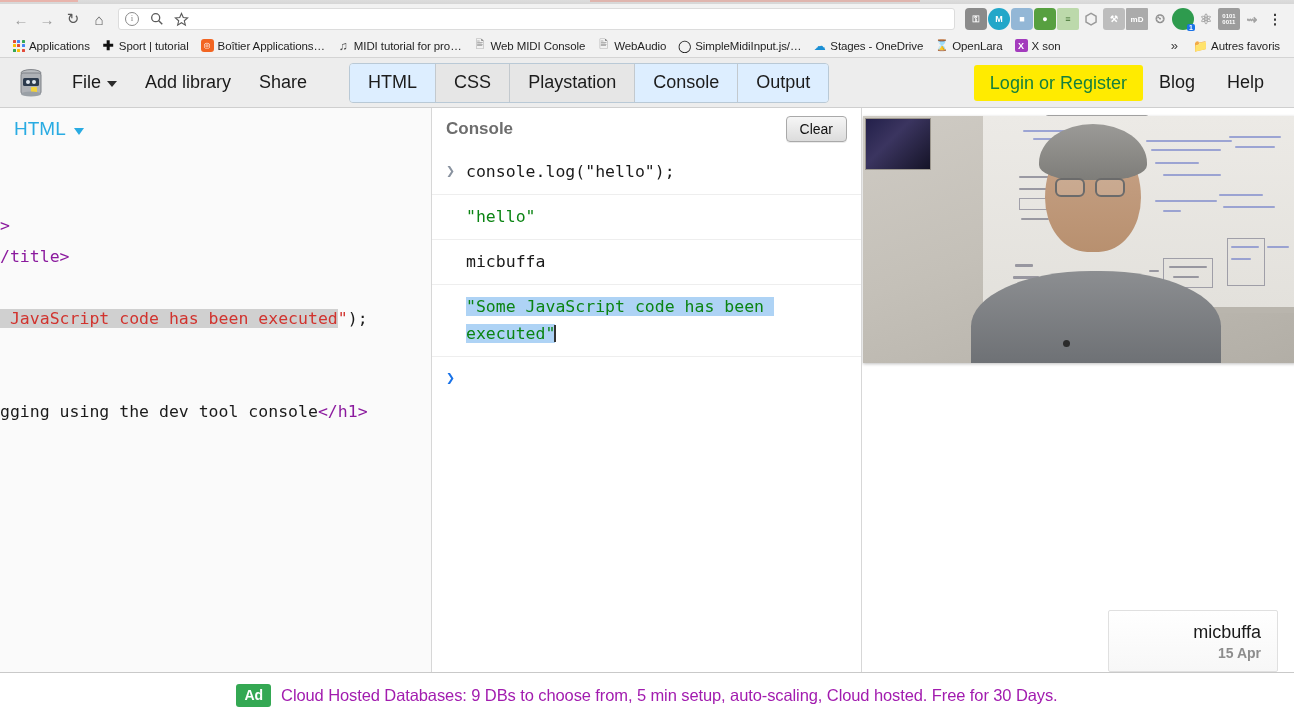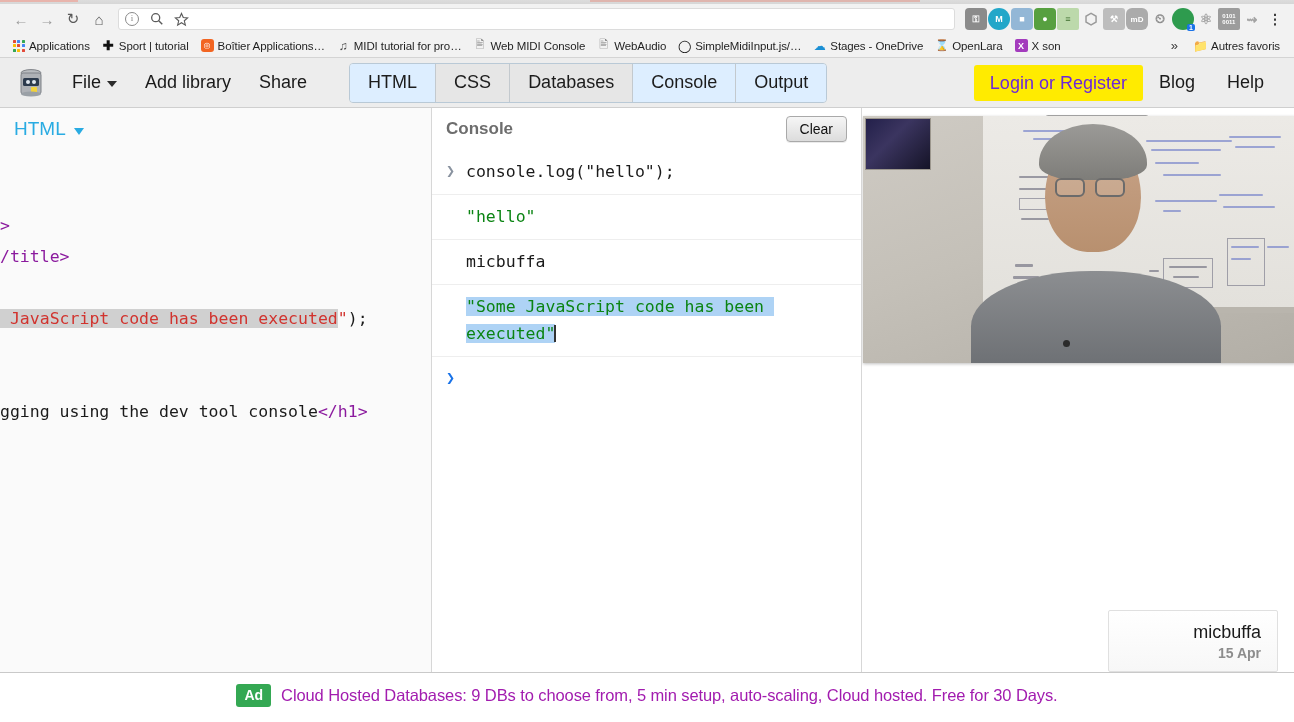--- a/index.html
+++ b/index.html
@@ -126,21 +126,21 @@
   .ptab {
     display: flex; align-items: center; justify-content: center;
     padding: 0 18px; font-size: 18px; color: #1c1c1c;
     border-right: 1px solid #c3c9ce; background: #e6e6e6;
   }
   .ptab:last-child { border-right: none; }
   .ptab.on { background: #ddeeff; }
 
   #toolbar-right { margin-left: auto; display: flex; align-items: center; flex: none; }
   #login-btn {
-    background: #ffeb00; color: #6d28d9; font-size: 18px;
+    background: #ffeb00; color: #15803d; font-size: 18px;
     padding: 9px 16px; border-radius: 3px; line-height: 1;
   }
   .tb-right-link { font-size: 18px; color: #1a1a1a; padding: 0 16px; }
 
   #panels { flex: 1; display: flex; min-height: 0; background: #fff; }
 
   
   #html-panel {
     width: 432px; flex: none;
     border-right: 1px solid #d7d7d7;
@@ -327,21 +327,21 @@
     </div>
 
     <div id="ext-icons">
       <div class="ext-ic" style="background:#8b8b8b;border-radius:4px;">⚿</div>
       <div class="ext-ic" style="background:#22a7c9;border-radius:50%;">M</div>
       <div class="ext-ic" style="background:#93b7d6;border-radius:4px;">■</div>
       <div class="ext-ic" style="background:#57a040;border-radius:4px;">●</div>
       <div class="ext-ic" style="background:#bcd9ab;color:#3b6b2b;border-radius:2px;">≡</div>
       <div class="ext-ic" style="background:transparent;color:#9a9a9a;font-size:15px;">⬡</div>
       <div class="ext-ic" style="background:#bdbdbd;border-radius:3px;">⚒</div>
-      <div class="ext-ic" style="background:#ababab;border-radius:6px;font-size:8px;">mD</div>
+      <div class="ext-ic" style="background:#ababab;border-radius:1px;font-size:8px;">mD</div>
       <div class="ext-ic" style="background:transparent;color:#8d8d8d;font-size:13px;">⏲</div>
       <div class="ext-ic" style="background:#2e9b4e;border-radius:50%;">
         <span style="position:absolute;right:-1px;bottom:-1px;background:#1a73e8;border-radius:2px;padding:0 2px;font-size:7px;">1</span>
       </div>
       <div class="ext-ic" style="background:transparent;color:#a9a9a9;font-size:14px;">⚛</div>
       <div class="ext-ic" style="background:#9c9c9c;border-radius:2px;font-size:6px;line-height:6px;">0101<br>0011</div>
       <div class="ext-ic" style="background:transparent;color:#a3a3a3;font-size:13px;">⇝</div>
       <div class="ext-ic" style="background:transparent;color:#3c3c3c;font-size:14px;">⋮</div>
     </div>
   </div>
@@ -442,21 +442,21 @@
     <div class="tb-link">
       <span>Add library</span>
     </div>
     <div class="tb-link">
       <span>Share</span>
     </div>
 
     <div id="panel-tabs">
       <div class="ptab on">HTML</div>
       <div class="ptab">CSS</div>
-      <div class="ptab">Databases</div>
+      <div class="ptab">Playstation</div>
       <div class="ptab on">Console</div>
       <div class="ptab on">Output</div>
     </div>
 
     <div id="toolbar-right">
       <div id="login-btn">Login or Register</div>
       <div class="tb-right-link">Blog</div>
       <div class="tb-right-link">Help</div>
     </div>
   </div>

